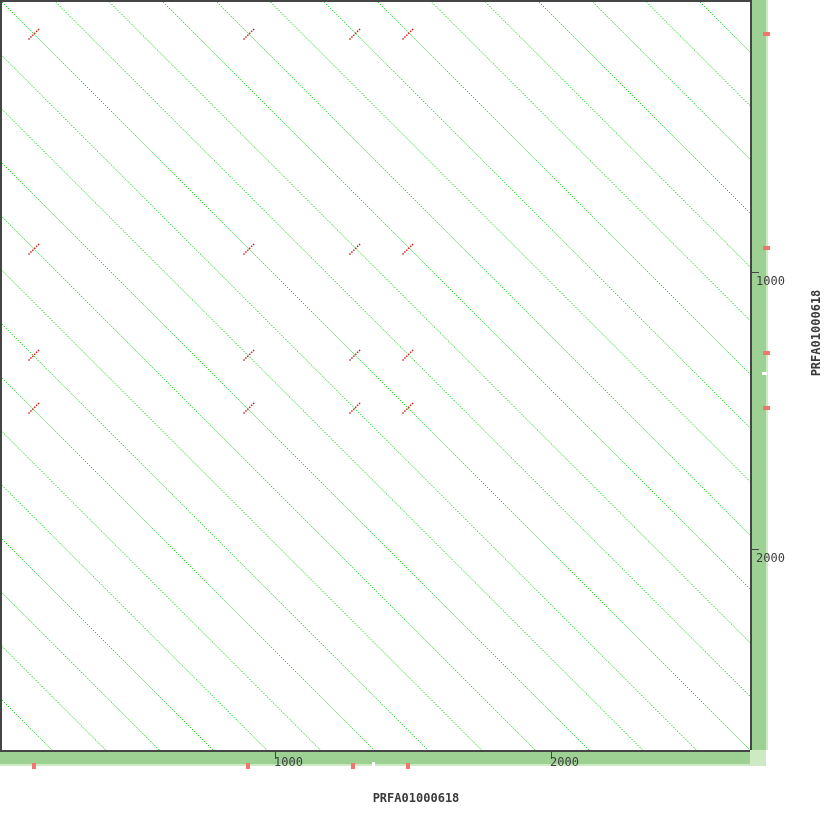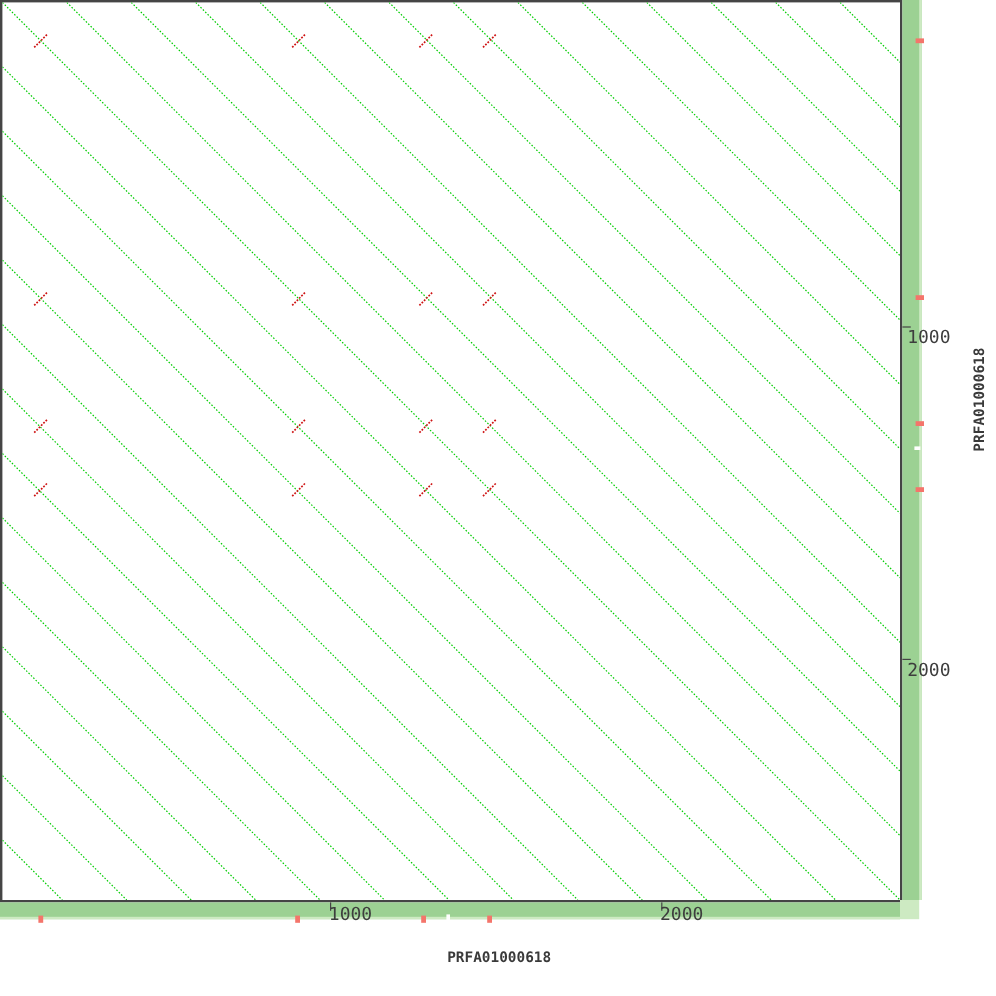--- a/index.html
+++ b/index.html
@@ -16,21 +16,21 @@
   .vbar{position:absolute;left:752px;top:0;width:14px;height:750px;
         background:#9CD193;border-right:2px solid #CDEAC2;}
   .hbar{position:absolute;left:0;top:752px;width:750px;height:12px;
         background:#9CD193;border-bottom:2px solid #CDEAC2;}
   .corner{position:absolute;left:750px;top:750px;width:16px;height:16px;
         background:#CDEAC2;}
 
   
   .xtick{position:absolute;width:1px;height:7px;background:#454545;}
   .ytick{position:absolute;width:7px;height:1px;background:#454545;}
-  .ticklabel{position:absolute;font-size:15px;line-height:10px;color:#3D3D3D;
+  .ticklabel{position:absolute;font-size:12px;line-height:10px;color:#3D3D3D;
         white-space:nowrap;text-align:center;}
 
   
   .xmark{position:absolute;width:4px;height:6px;}
   .ymark{position:absolute;width:7px;height:4px;}
   .xwhite{position:absolute;width:3px;height:5px;background:#ffffff;}
   .ywhite{position:absolute;width:5px;height:3px;background:#ffffff;}
 
   
   .seqlabel{position:absolute;font-weight:bold;font-size:12px;line-height:14px;

